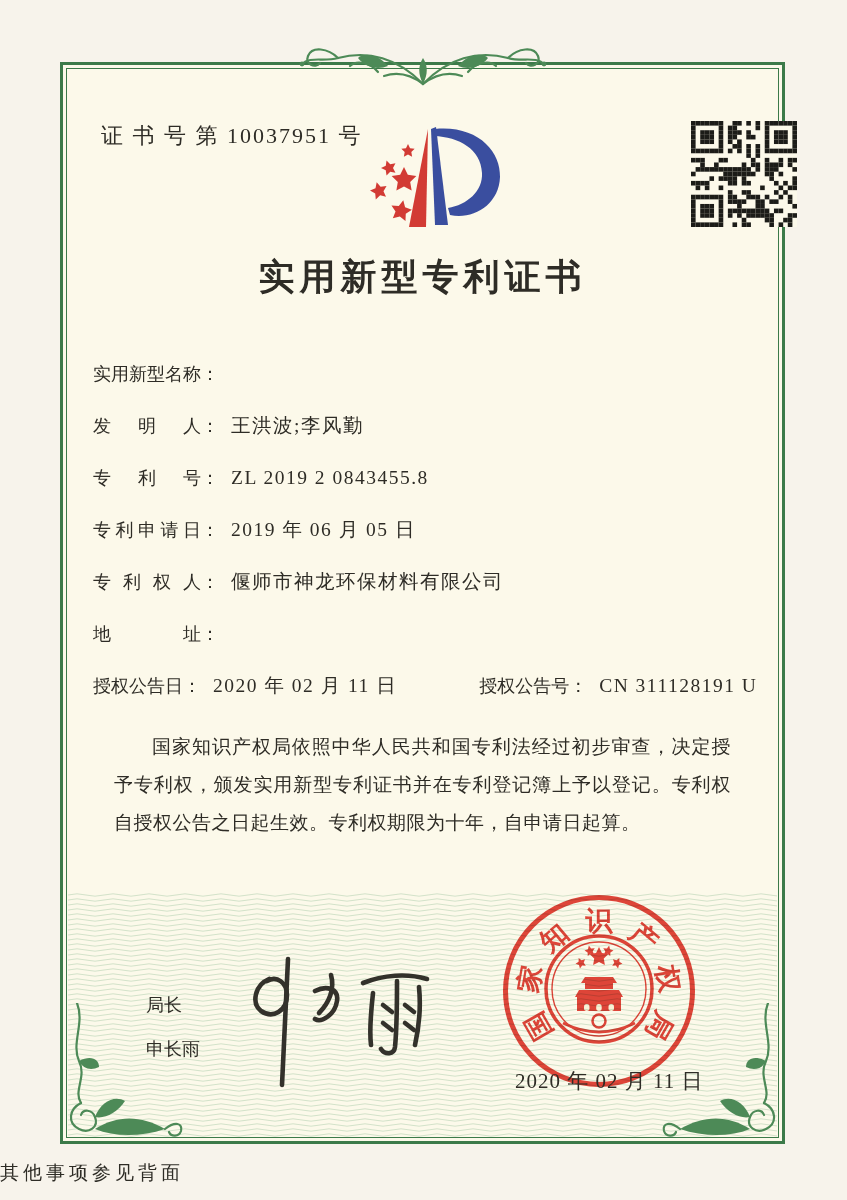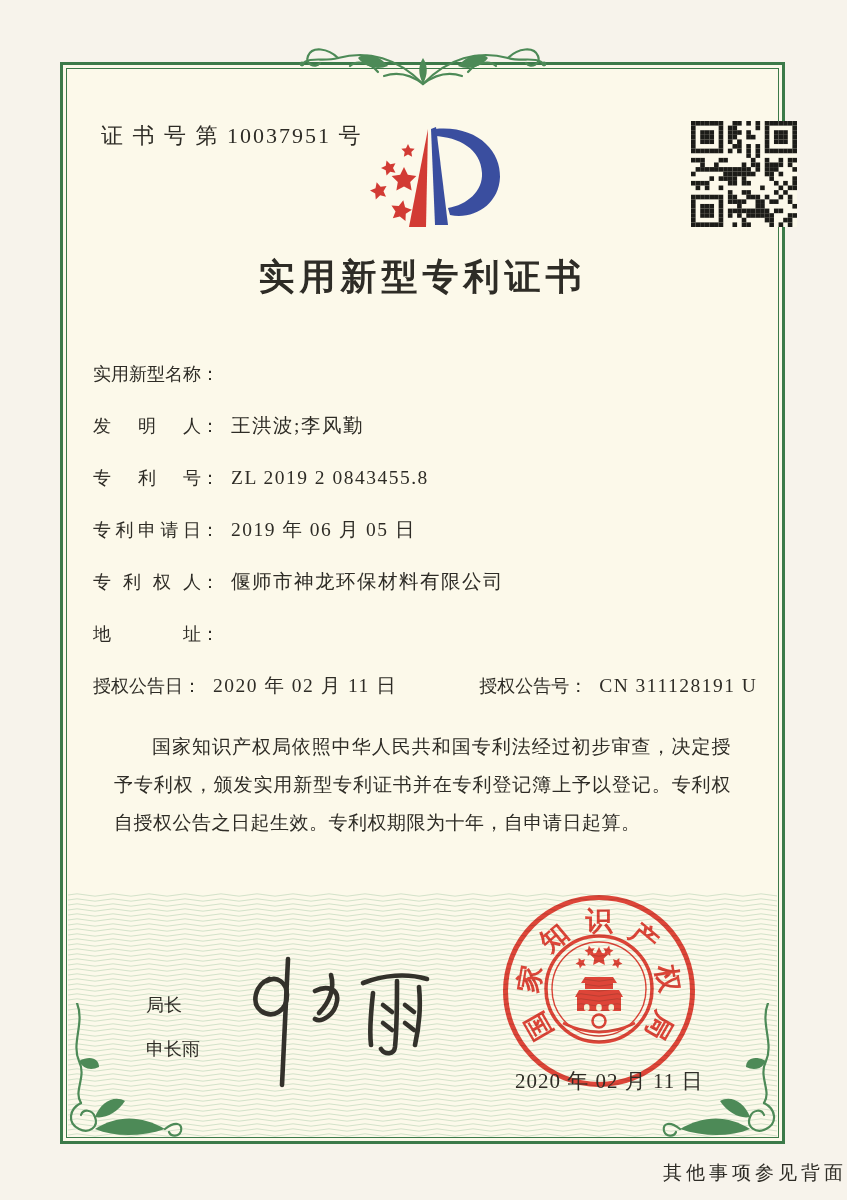--- a/index.html
+++ b/index.html
@@ -32,21 +32,21 @@
   .sig{position:absolute;left:148px;top:880px;z-index:2;}
   .seal{position:absolute;left:440px;top:830px;width:192px;height:192px;z-index:3;
         mix-blend-mode:multiply;opacity:.93;}
   .seal-ring{position:absolute;inset:0;border:5px solid #df382e;border-radius:50%;}
   .seal-char{position:absolute;left:50%;top:50%;width:32px;height:32px;margin:-16px;
              font-size:27px;font-weight:bold;color:#df382e;text-align:center;line-height:32px;}
   .emblem{position:absolute;left:38px;top:36px;}
   .seal-date{position:absolute;left:452px;top:1002px;font-size:21px;letter-spacing:1px;z-index:4;}
   .page-info{position:absolute;left:0;right:0;top:1051px;text-align:center;font-size:17px;
              letter-spacing:2px;z-index:2;}
-  .back-note{position:absolute;left:0;right:0;top:1160px;text-align:right;font-size:19px;
+  .back-note{position:absolute;left:0;right:0;top:1160px;text-align:left;font-size:19px;
              letter-spacing:4px;z-index:2;}
   svg{display:block;}
 </style>
 </head>
 <body>
 
 <div class="page">
   <div class="frame">
     <div class="frame-inner"></div>
 

